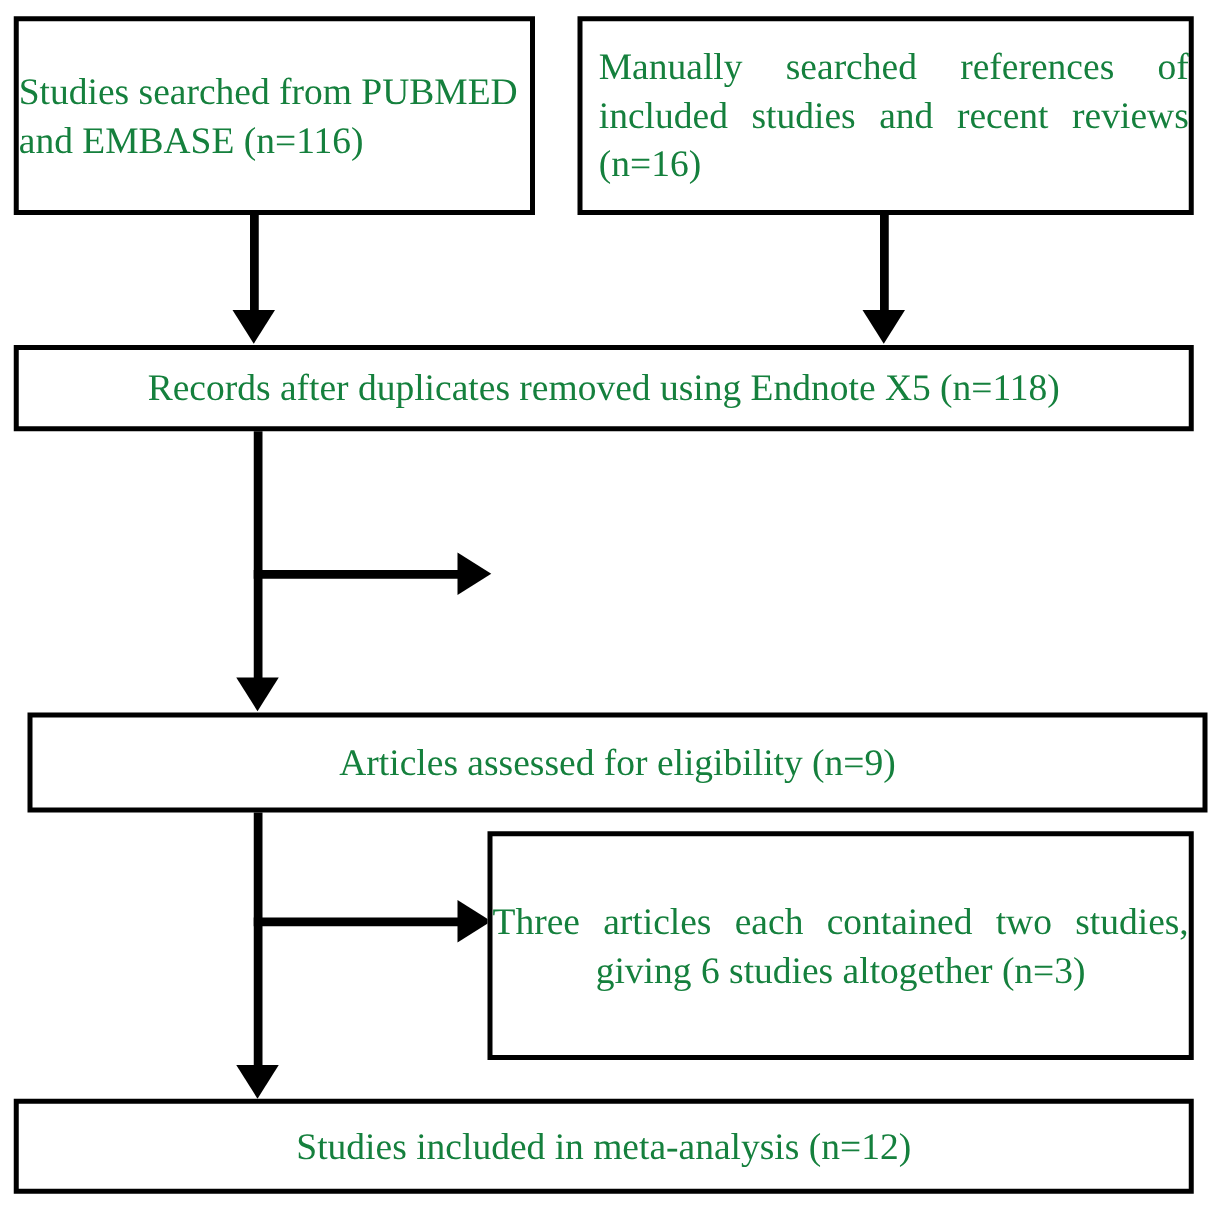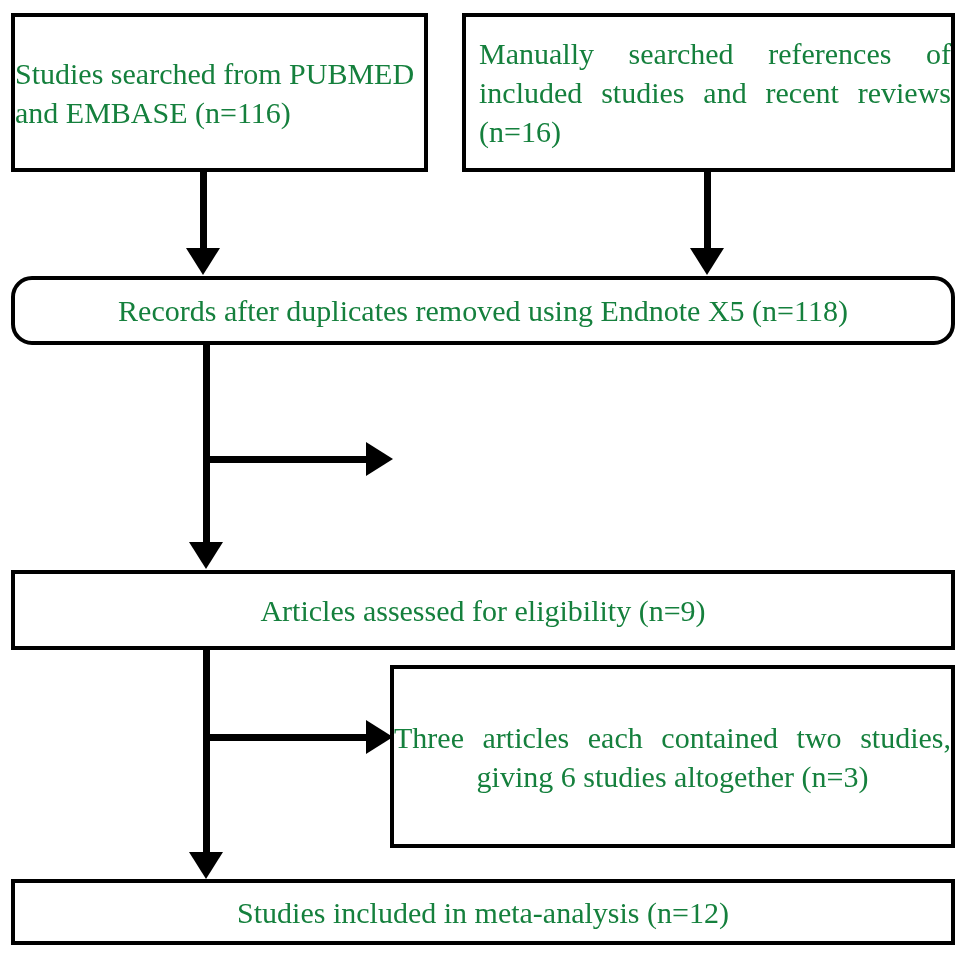--- a/index.html
+++ b/index.html
@@ -84,42 +84,42 @@
   <div class="node" style="left:462px; top:13px; width:493px; height:159px;">
     <span class="node-text align-justify">Manually searched references of included studies and recent reviews (n=16)</span>
   </div>
 
   <div class="vline" style="left:200px; top:172px; height:77px;"></div>
   <div class="arrow-down" style="left:186px; top:248px;"></div>
 
   <div class="vline" style="left:704px; top:172px; height:77px;"></div>
   <div class="arrow-down" style="left:690px; top:248px;"></div>
 
-  <div class="node" style="left:11px; top:276px; width:944px; height:69px;border-radius:21px;">
+  <div class="node" style="left:11px; top:276px; width:944px; height:69px;">
     <span class="node-text align-center">Records after duplicates removed using Endnote X5 (n=118)</span>
   </div>
 
   <div class="vline" style="left:203px; top:345px; height:198px;"></div>
   <div class="arrow-down" style="left:189px; top:542px;"></div>
 
   <div class="hline" style="left:203px; top:456px; width:165px;"></div>
   <div class="arrow-right" style="left:366px; top:442px;"></div>
 
 
-  <div class="node" style="left:11px; top:570px; width:944px; height:80px;">
+  <div class="node" style="left:22px; top:570px; width:944px; height:80px;">
     <span class="node-text align-center">Articles assessed for eligibility (n=9)</span>
   </div>
 
   <div class="vline" style="left:203px; top:650px; height:203px;"></div>
   <div class="arrow-down" style="left:189px; top:852px;"></div>
 
   <div class="hline" style="left:203px; top:734px; width:165px;"></div>
   <div class="arrow-right" style="left:366px; top:720px;"></div>
 
   <div class="node" style="left:390px; top:665px; width:565px; height:183px;">
     <span class="node-text align-justify-centerlast">Three articles each contained two studies, giving 6 studies altogether (n=3)</span>
   </div>
 
-  <div class="node" style="left:11px; top:879px; width:944px; height:66px;">
+  <div class="node" style="left:11px; top:879px; width:944px; height:76px;">
     <span class="node-text align-center">Studies included in meta-analysis (n=12)</span>
   </div>
 
 </div>
 
 </body></html>

